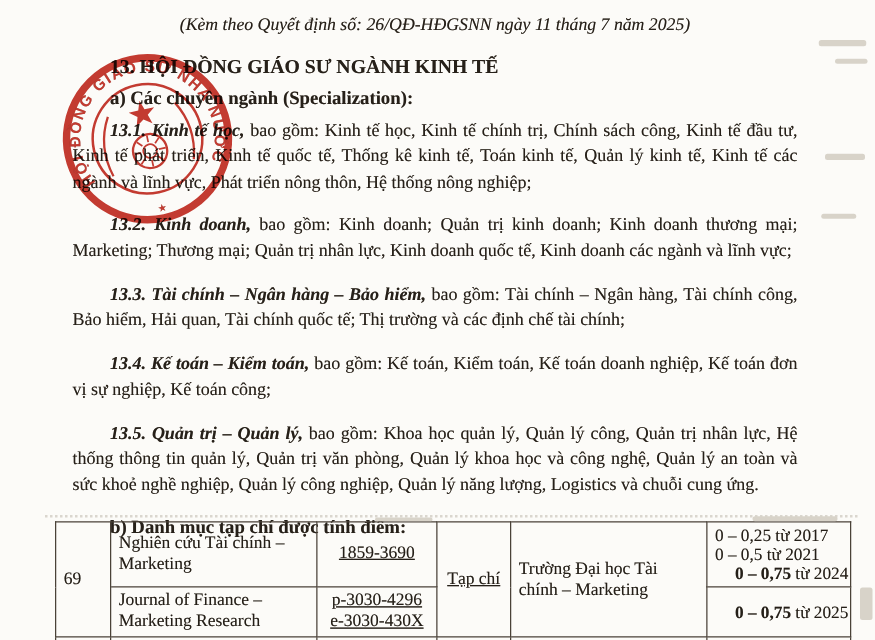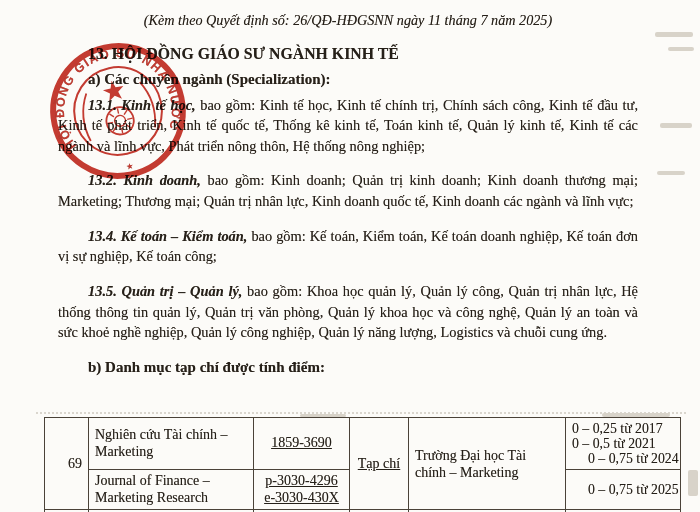--- a/index.html
+++ b/index.html
@@ -31,28 +31,28 @@
 
   
   table.journal{
     position:absolute; left:44px; top:417px; width:636px;
     border-collapse:collapse; table-layout:fixed;
     font-size:14px; color:#241f18;
   }
   table.journal td{
     border:1px solid #4a4238; vertical-align:middle; padding:2px 6px; overflow:hidden;
   }
-  td.c-stt{ text-align:right; }
+  td.c-stt{ text-align:left; }
   td.c-name{ line-height:16.5px; padding-left:9px;margin-left:46px; }
   td.c-issn{ text-align:center; line-height:16.5px;text-decoration:underline; }
   td.c-type{ text-align:center;text-decoration:underline; }
   td.c-org{ line-height:17px; padding-left:9px; }
   td.c-points{ padding:1px 2px; }
   .pts-line{ font-size:13.8px; line-height:15.3px; white-space:nowrap; }
-  .pts-bold{ font-weight:normal;padding-left:16px; }
+  .pts-bold{ font-weight:bold;padding-left:16px; }
   tr.r1 td{ height:47px; }
   tr.r2 td{ height:35px; }
   tr.r3 td{ height:22px; vertical-align:top; padding-top:1px; }
 
   
   .artifact{ position:absolute; background:#d8d3c9; border-radius:2px; filter:blur(.6px); }
   .dotted-bleed{
     position:absolute; left:36px; top:412px; width:650px; height:0;
     border-top:2px dotted rgba(140,128,110,.30);
   }
@@ -95,20 +95,21 @@
     <div class="header-note">(Kèm theo Quyết định số: 26/QĐ-HĐGSNN ngày 11 tháng 7 năm 2025)</div>
 
     <div class="doc-title">13. HỘI ĐỒNG GIÁO SƯ NGÀNH KINH TẾ</div>
 
     <div class="section-head">a) Các chuyên ngành (Specialization):</div>
 
     <p class="para first"><span class="lead">13.1. Kinh tế học,</span><span> bao gồm: Kinh tế học, Kinh tế chính trị, Chính sách công, Kinh tế đầu tư, Kinh tế phát triển, Kinh tế quốc tế, Thống kê kinh tế, Toán kinh tế, Quản lý kinh tế, Kinh tế các ngành và lĩnh vực, Phát triển nông thôn, Hệ thống nông nghiệp;</span></p>
 
     <p class="para"><span class="lead">13.2. Kinh doanh,</span><span> bao gồm: Kinh doanh; Quản trị kinh doanh; Kinh doanh thương mại; Marketing; Thương mại; Quản trị nhân lực, Kinh doanh quốc tế, Kinh doanh các ngành và lĩnh vực;</span></p>
 
+    <p class="para"><span class="lead">13.3. Tài chính – Ngân hàng – Bảo hiểm,</span><span> bao gồm: Tài chính – Ngân hàng, Tài chính công, Bảo hiểm, Hải quan, Tài chính quốc tế; Thị trường và các định chế tài chính;</span></p>
 
     <p class="para"><span class="lead">13.4. Kế toán – Kiểm toán,</span><span> bao gồm: Kế toán, Kiểm toán, Kế toán doanh nghiệp, Kế toán đơn vị sự nghiệp, Kế toán công;</span></p>
 
     <p class="para"><span class="lead">13.5. Quản trị – Quản lý,</span><span> bao gồm: Khoa học quản lý, Quản lý công, Quản trị nhân lực, Hệ thống thông tin quản lý, Quản trị văn phòng, Quản lý khoa học và công nghệ, Quản lý an toàn và sức khoẻ nghề nghiệp, Quản lý công nghiệp, Quản lý năng lượng, Logistics và chuỗi cung ứng.</span></p>
 
     <div class="section-b">b) Danh mục tạp chí được tính điểm:</div>
   </div>
 
   <div class="dotted-bleed"></div>
 

